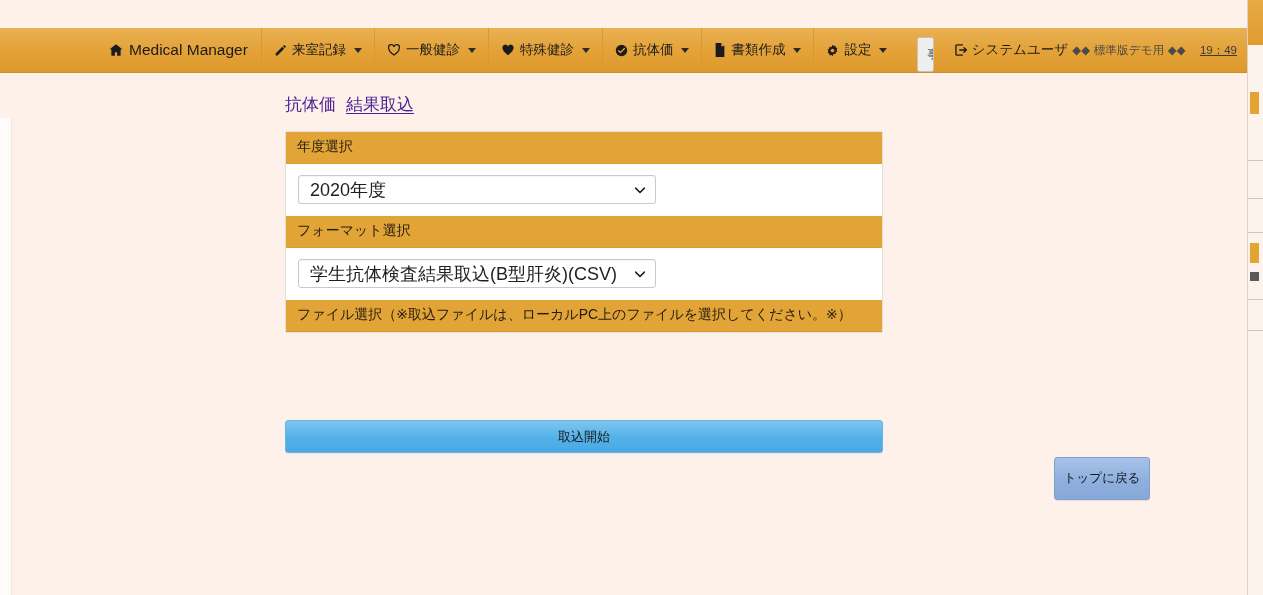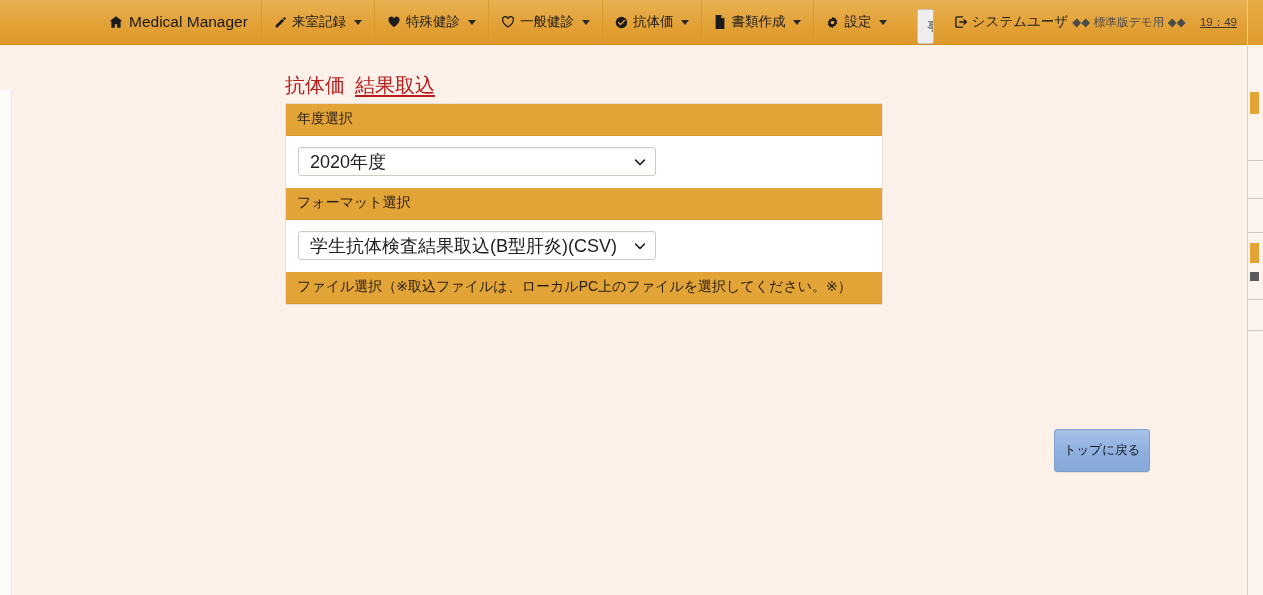--- a/index.html
+++ b/index.html
@@ -54,20 +54,21 @@
   
   .navbar {
     position: relative;
     height: 45px;
     background: linear-gradient(180deg, #e9b152 0%, #e3a137 55%, #dd9a2c 100%);
     display: flex;
     align-items: stretch;
     justify-content: flex-start;
     padding-left: 96px;
     border-bottom: 1px solid #d08f20;
+    margin-top: 28px;
   }
   .nav-brand {
     display: flex; align-items: center; gap: 6px;
     padding: 0 13px;
     font-size: 15.5px;
     color: #1b1b1b;
     white-space: nowrap;
     cursor: pointer;
   }
   .nav-item {
@@ -143,23 +144,23 @@
 
   
   .page {
     position: relative;
     height: 550px;
     padding-left: 12px;
   }
 
   .page-title {
     position: absolute;
-    left: 285px; top: 27px;
-    font-size: 20px;
-    color: #b91c1c;
+    left: 285px; top: 20px;
+    font-size: 17px;
+    color: #4c1d95;
     white-space: nowrap;
   }
   .page-title .t2 {
     text-decoration: underline;
     text-underline-offset: 3px;
     margin-left: 10px;
   }
 
   
   .panel {
@@ -294,35 +295,35 @@
           <svg width="13" height="13" viewBox="0 0 16 16" fill="#1b1b1b">
             <path d="M12.6 1.1 14.9 3.4 13.3 5 11 2.7zM10.2 3.5 12.5 5.8 4.3 14H2v-2.3z"></path>
           </svg>
         </span>
         <span>来室記録</span>
         <i class="caret"></i>
       </div>
 
       <div class="nav-item">
         <span class="nav-ico">
+          <svg width="14" height="14" viewBox="0 0 16 16" fill="none" stroke="#1b1b1b" stroke-width="1.4">
+            <path d="M8 13.6S1.9 9.6 1.9 5.6A3.1 3.1 0 0 1 8 4.3a3.1 3.1 0 0 1 6.1 1.3c0 4-6.1 8-6.1 8z"></path>
+          </svg>
+        </span>
+        <span>一般健診</span>
+        <i class="caret"></i>
+      </div>
+
+      <div class="nav-item">
+        <span class="nav-ico">
           <svg width="14" height="14" viewBox="0 0 16 16" fill="#1b1b1b">
             <path d="M8 13.9S1.6 9.7 1.6 5.5A3.3 3.3 0 0 1 8 4.1a3.3 3.3 0 0 1 6.4 1.4c0 4.2-6.4 8.4-6.4 8.4z"></path>
           </svg>
         </span>
         <span>特殊健診</span>
-        <i class="caret"></i>
-      </div>
-
-      <div class="nav-item">
-        <span class="nav-ico">
-          <svg width="14" height="14" viewBox="0 0 16 16" fill="none" stroke="#1b1b1b" stroke-width="1.4">
-            <path d="M8 13.6S1.9 9.6 1.9 5.6A3.1 3.1 0 0 1 8 4.3a3.1 3.1 0 0 1 6.1 1.3c0 4-6.1 8-6.1 8z"></path>
-          </svg>
-        </span>
-        <span>一般健診</span>
         <i class="caret"></i>
       </div>
 
       <div class="nav-item">
         <span class="nav-ico">
           <svg width="13" height="13" viewBox="0 0 16 16">
             <circle cx="8" cy="8" r="7" fill="#1b1b1b"></circle>
             <path d="M4.4 8.2 6.8 10.6 11.6 5.6" fill="none" stroke="#e3a137" stroke-width="1.7" stroke-linecap="round" stroke-linejoin="round"></path>
           </svg>
         </span>
@@ -404,18 +405,19 @@
             <span>学生抗体検査結果取込(B型肝炎)(CSV)</span>
             <svg class="chev" viewBox="0 0 10 6">
               <path d="M0.6 0.6 5 5 9.4 0.6" fill="none" stroke="#1b1b1b" stroke-width="1.5" stroke-linecap="round" stroke-linejoin="round"></path>
             </svg>
           </div>
         </div>
 
         <div class="sec-head">ファイル選択（※取込ファイルは、ローカルPC上のファイルを選択してください。※）</div>
       </div>
 
+      <div class="btn-primary">取込開始</div>
 
       <div class="btn-back">トップに戻る</div>
 
     </div>
   </div>
 </div>
 
 </body></html>

